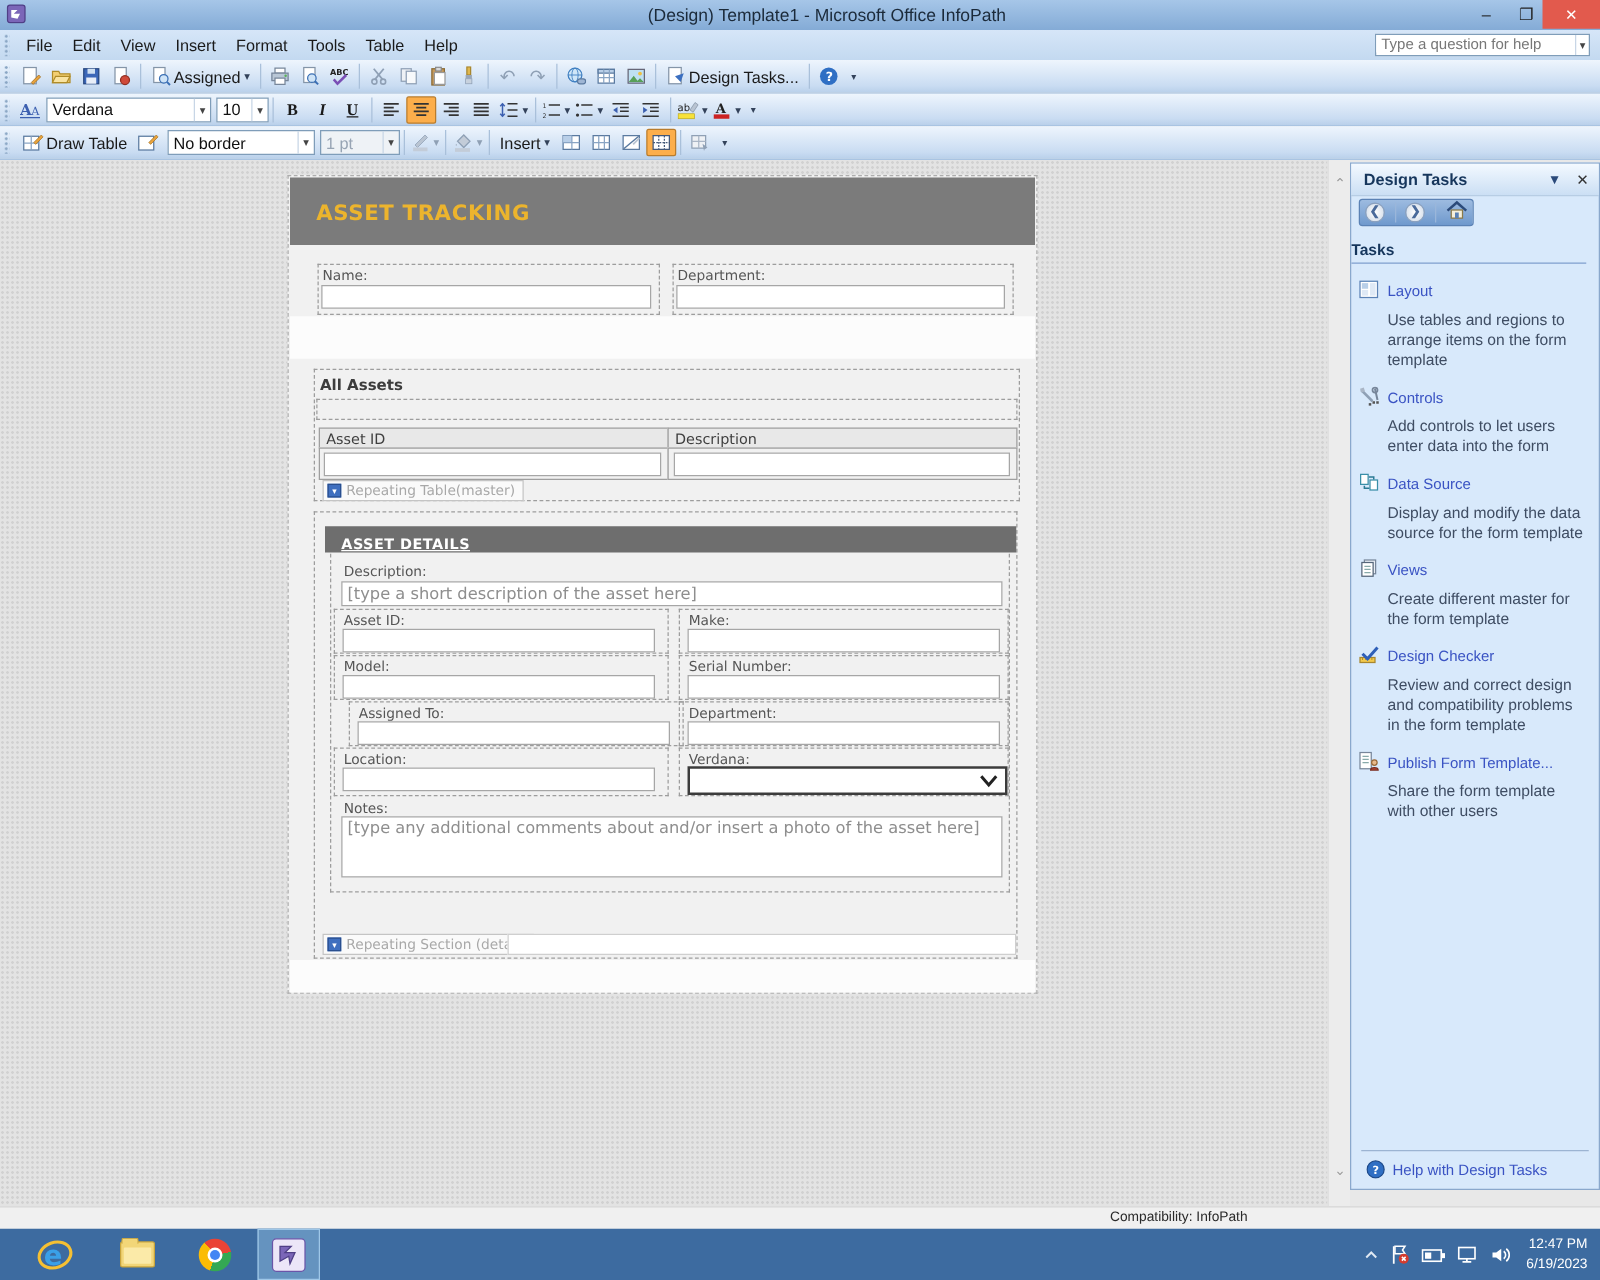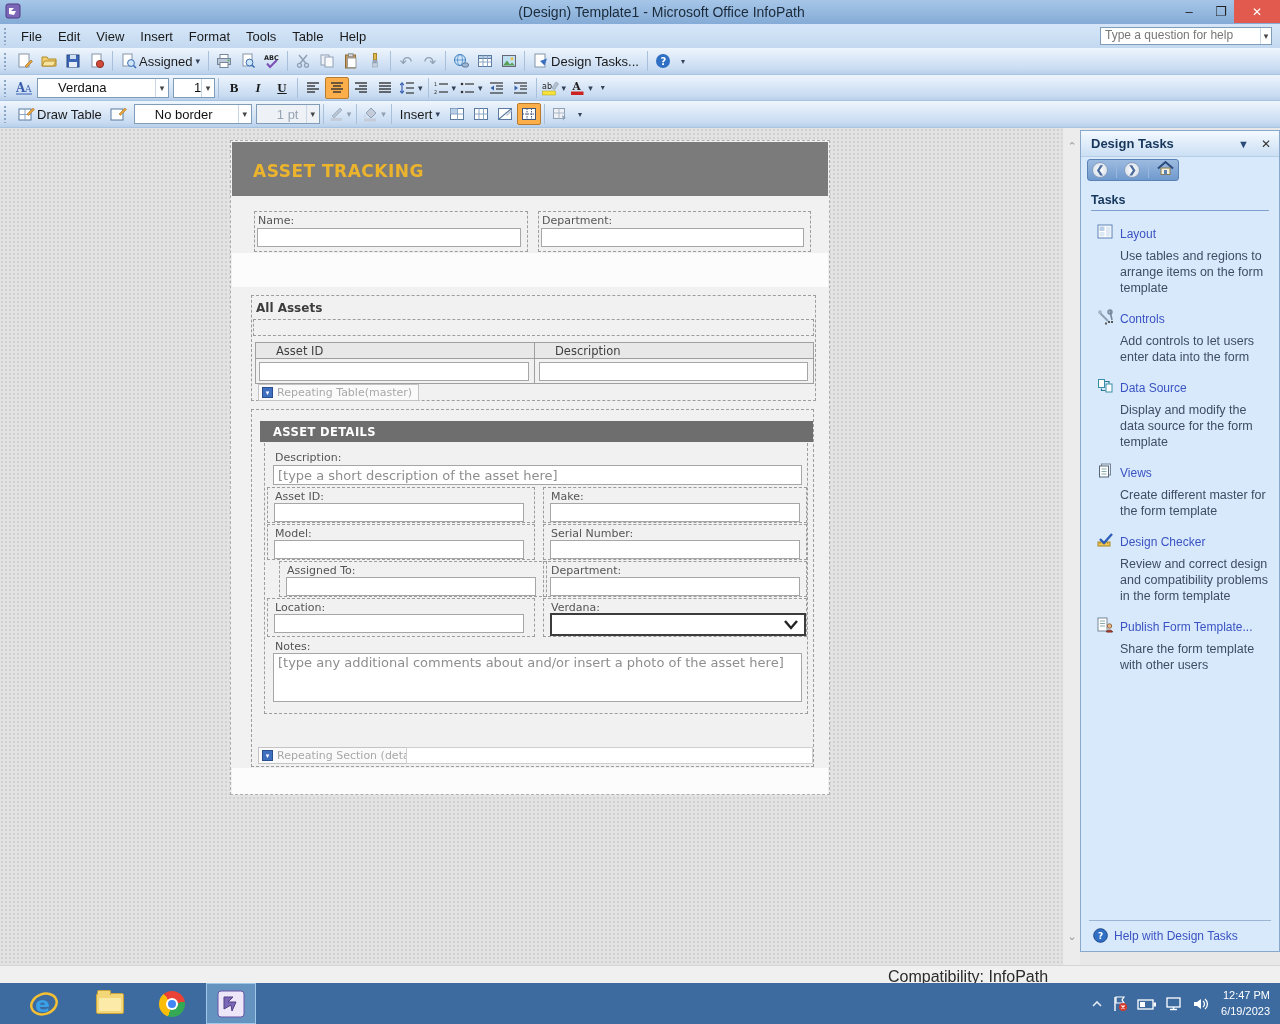--- a/index.html
+++ b/index.html
@@ -40,21 +40,21 @@
   .tbtn { min-width:24px; height:22px; display:flex; align-items:center; justify-content:center;
     gap:2px; padding:0 2px; font-size:13px; color:#1a1a1a; }
   .tbtn.labeled { padding:0 5px; }
   .tbtn.active { background:#fcae4b; border:1px solid #b97c2c; border-radius:2px; }
   .tsep { width:1px; height:20px; background:#a9c0da; margin:0 3px; }
   .darrow { font-size:9px; color:#33425a; margin-left:1px; }
   .uglyph { font-size:15px; line-height:1; }
   .gray { color:#8fa0b5; }
   .combo { height:20px; background:#fff; border:1px solid #7f9db9; display:flex; align-items:center;
     font-size:13px; color:#111; }
-  .combo .val { flex:1; padding-left:20px; white-space:nowrap; overflow:hidden; }
+  .combo .val { flex:1; padding-left:4px; white-space:nowrap; overflow:hidden; }
   .combo.disabled { background:#eef2f6; color:#97a4b4; }
   .combo.disabled .val { color:#97a4b4; }
   .ovf { width:12px; height:22px; display:flex; flex-direction:column; align-items:center;
     justify-content:center; color:#33425a; font-size:8px; line-height:5px; margin-left:2px; }
   .bi { display:block; }
   .fmt-glyph { font-weight:bold; font-size:13px; color:#1a1a1a; font-family:"Liberation Serif",serif; }
 
   
   .canvas { position:absolute; top:128px; left:0; width:1062px; height:837px; background-color:#e3e3e3;
     background-image:radial-gradient(#d1d1d1 1px, transparent 1.2px); background-size:4px 4px; }
@@ -74,53 +74,53 @@
     font-size:13px; color:#333; padding:1px 4px; outline:none; }
   .finput::placeholder { color:#8e8e8e; }
   .white-band { position:absolute; left:1px; width:596px; background:#fcfcfc; }
   .sec-title { font-size:12px; font-weight:bold; color:#3d3d3d; }
   .repeat-tab { position:absolute; height:17px; background:#fafafa; border:1px solid #c4c4c4;
     display:flex; align-items:center; gap:4px; padding:0 6px 0 3px; }
   .repeat-tab .txt { font-size:11px; color:#a8a8a8; white-space:nowrap; }
   .blue-sq { width:11px; height:11px; background:#3f6fbf; border:1px solid #2a4f8f; color:#fff;
     font-size:7px; display:flex; align-items:center; justify-content:center; }
   .tbl-hdr { background:#e8e8e8; border:1px solid #9f9f9f; font-size:11.5px; color:#3f3f3f;
-    display:flex; align-items:center; padding-left:20px; }
+    display:flex; align-items:center; padding-left:5px; }
   .details-banner { position:absolute; background:#6e6e6e; color:#fff; font-weight:bold; font-size:11.5px;
-    display:flex; align-items:center; padding-left:13px; letter-spacing:0.4px; }
+    display:flex; align-items:flex-end; padding-left:13px; letter-spacing:0.4px;text-decoration:underline; }
   .sel { background:#fff; border:2px solid #3c3c3c; display:flex; align-items:center; justify-content:flex-end; }
 
   
   .taskpane { position:absolute; left:1080px; top:130px; width:200px; height:822px; background:#d8e9fb;
     border:1px solid #8aa8cc; }
   .tp-title { position:absolute; top:0; left:0; right:0; height:26px;
     background:linear-gradient(#f3f9ff,#cbdff4); border-bottom:1px solid #b7cde4;
     display:flex; align-items:center; }
   .tp-title .txt { font-size:13px; font-weight:bold; color:#16365c; margin-left:10px; }
   .tp-nav { position:absolute; top:28px; left:6px; height:22px; width:92px;
     background:linear-gradient(#9dbbe0,#6f99cd); border:1px solid #5b82b5; border-radius:3px;
     display:flex; align-items:center; justify-content:space-around; }
   .nav-circle { width:16px; height:16px; border-radius:50%; background:radial-gradient(#ffffff,#cdd8e6);
     border:1px solid #8aa0be; color:#4a6a9a; font-size:10px; font-weight:bold;
     display:flex; align-items:center; justify-content:center; line-height:1; }
   .nav-div { width:1px; height:16px; background:#9ab6da; }
-  .tp-body { position:absolute; top:56px; left:0; right:0; bottom:36px; padding:6px 10px 0 10px; overflow:hidden; }
+  .tp-body { position:absolute; top:56px; left:0; right:0; bottom:36px; padding:6px 10px 0 0; overflow:hidden; }
   .tp-heading { font-size:12.5px; font-weight:bold; color:#16365c; }
   .tp-rule { height:1px; background:#7f9fce; margin-top:3px; }
   .tp-item { position:relative; margin-top:13px; padding-left:29px; }
   .tp-ico { position:absolute; left:6px; top:0; }
   .tp-link { font-size:12px; color:#3a53c3; }
   .tp-desc { font-size:12.5px; color:#3f4d63; line-height:1.28; margin:6px 0 0 29px; }
   .tp-help { position:absolute; left:8px; right:8px; bottom:8px; border-top:1px solid #9cb4d2;
     padding:7px 0 0 4px; display:flex; align-items:center; gap:6px; }
 
   
   .statusbar { position:absolute; top:965px; left:0; width:1280px; height:18px; background:#f0f0f0;
     border-top:1px solid #d5d5d5; }
-  .statusbar .txt { position:absolute; left:888px; top:2px; font-size:16px; color:#2a2a2a; }
+  .statusbar .txt { position:absolute; left:888px; top:2px; font-size:11px; color:#2a2a2a; }
 
   
   .taskbar { position:absolute; top:983px; left:0; width:1280px; height:41px; background:#3d6ba0; }
   .tb-app { position:absolute; top:0; height:41px; display:flex; align-items:center; justify-content:center; }
   .tb-active { background:#6593bf; border:1px solid #9fc7e8; }
   .folder-ico { position:relative; width:28px; height:21px; background:#f2d678; border:1px solid #c9a53c;
     border-radius:2px; }
   .folder-ico::before { content:""; position:absolute; top:-4px; left:0; width:12px; height:4px;
     background:#f2d678; border:1px solid #c9a53c; border-bottom:0; border-radius:2px 2px 0 0; }
   .folder-ico::after { content:""; position:absolute; left:2px; top:4px; right:2px; bottom:2px;

